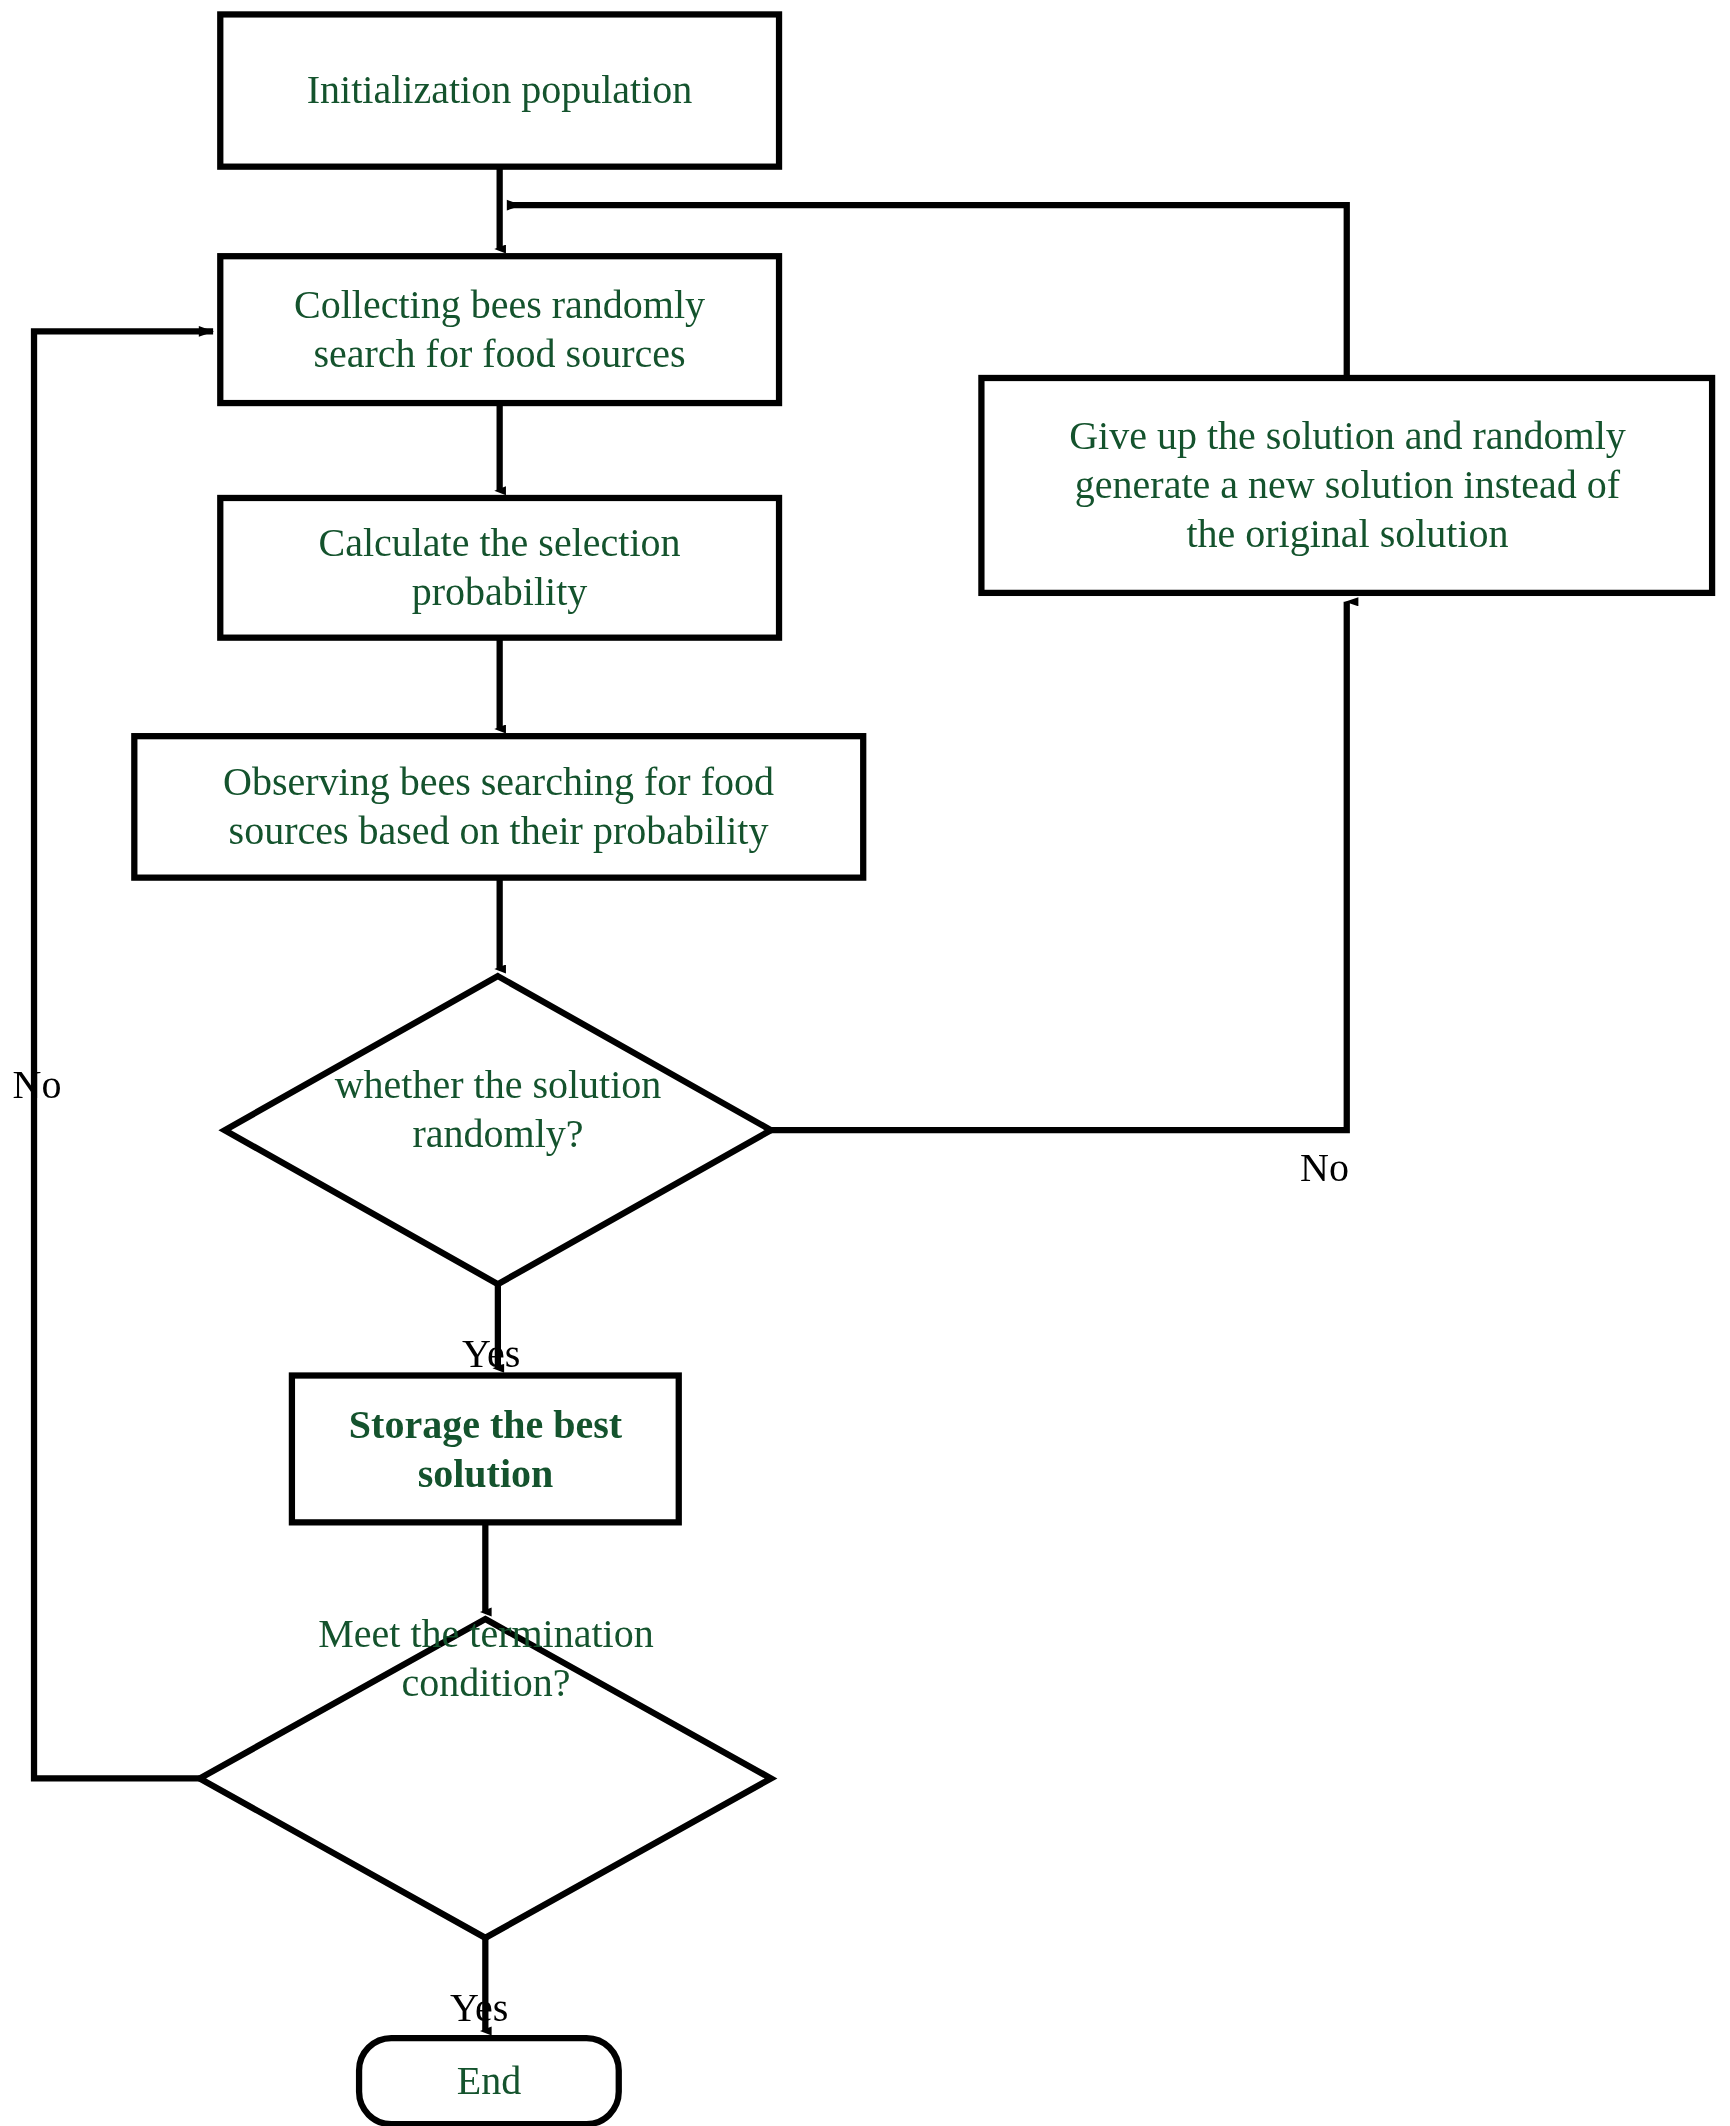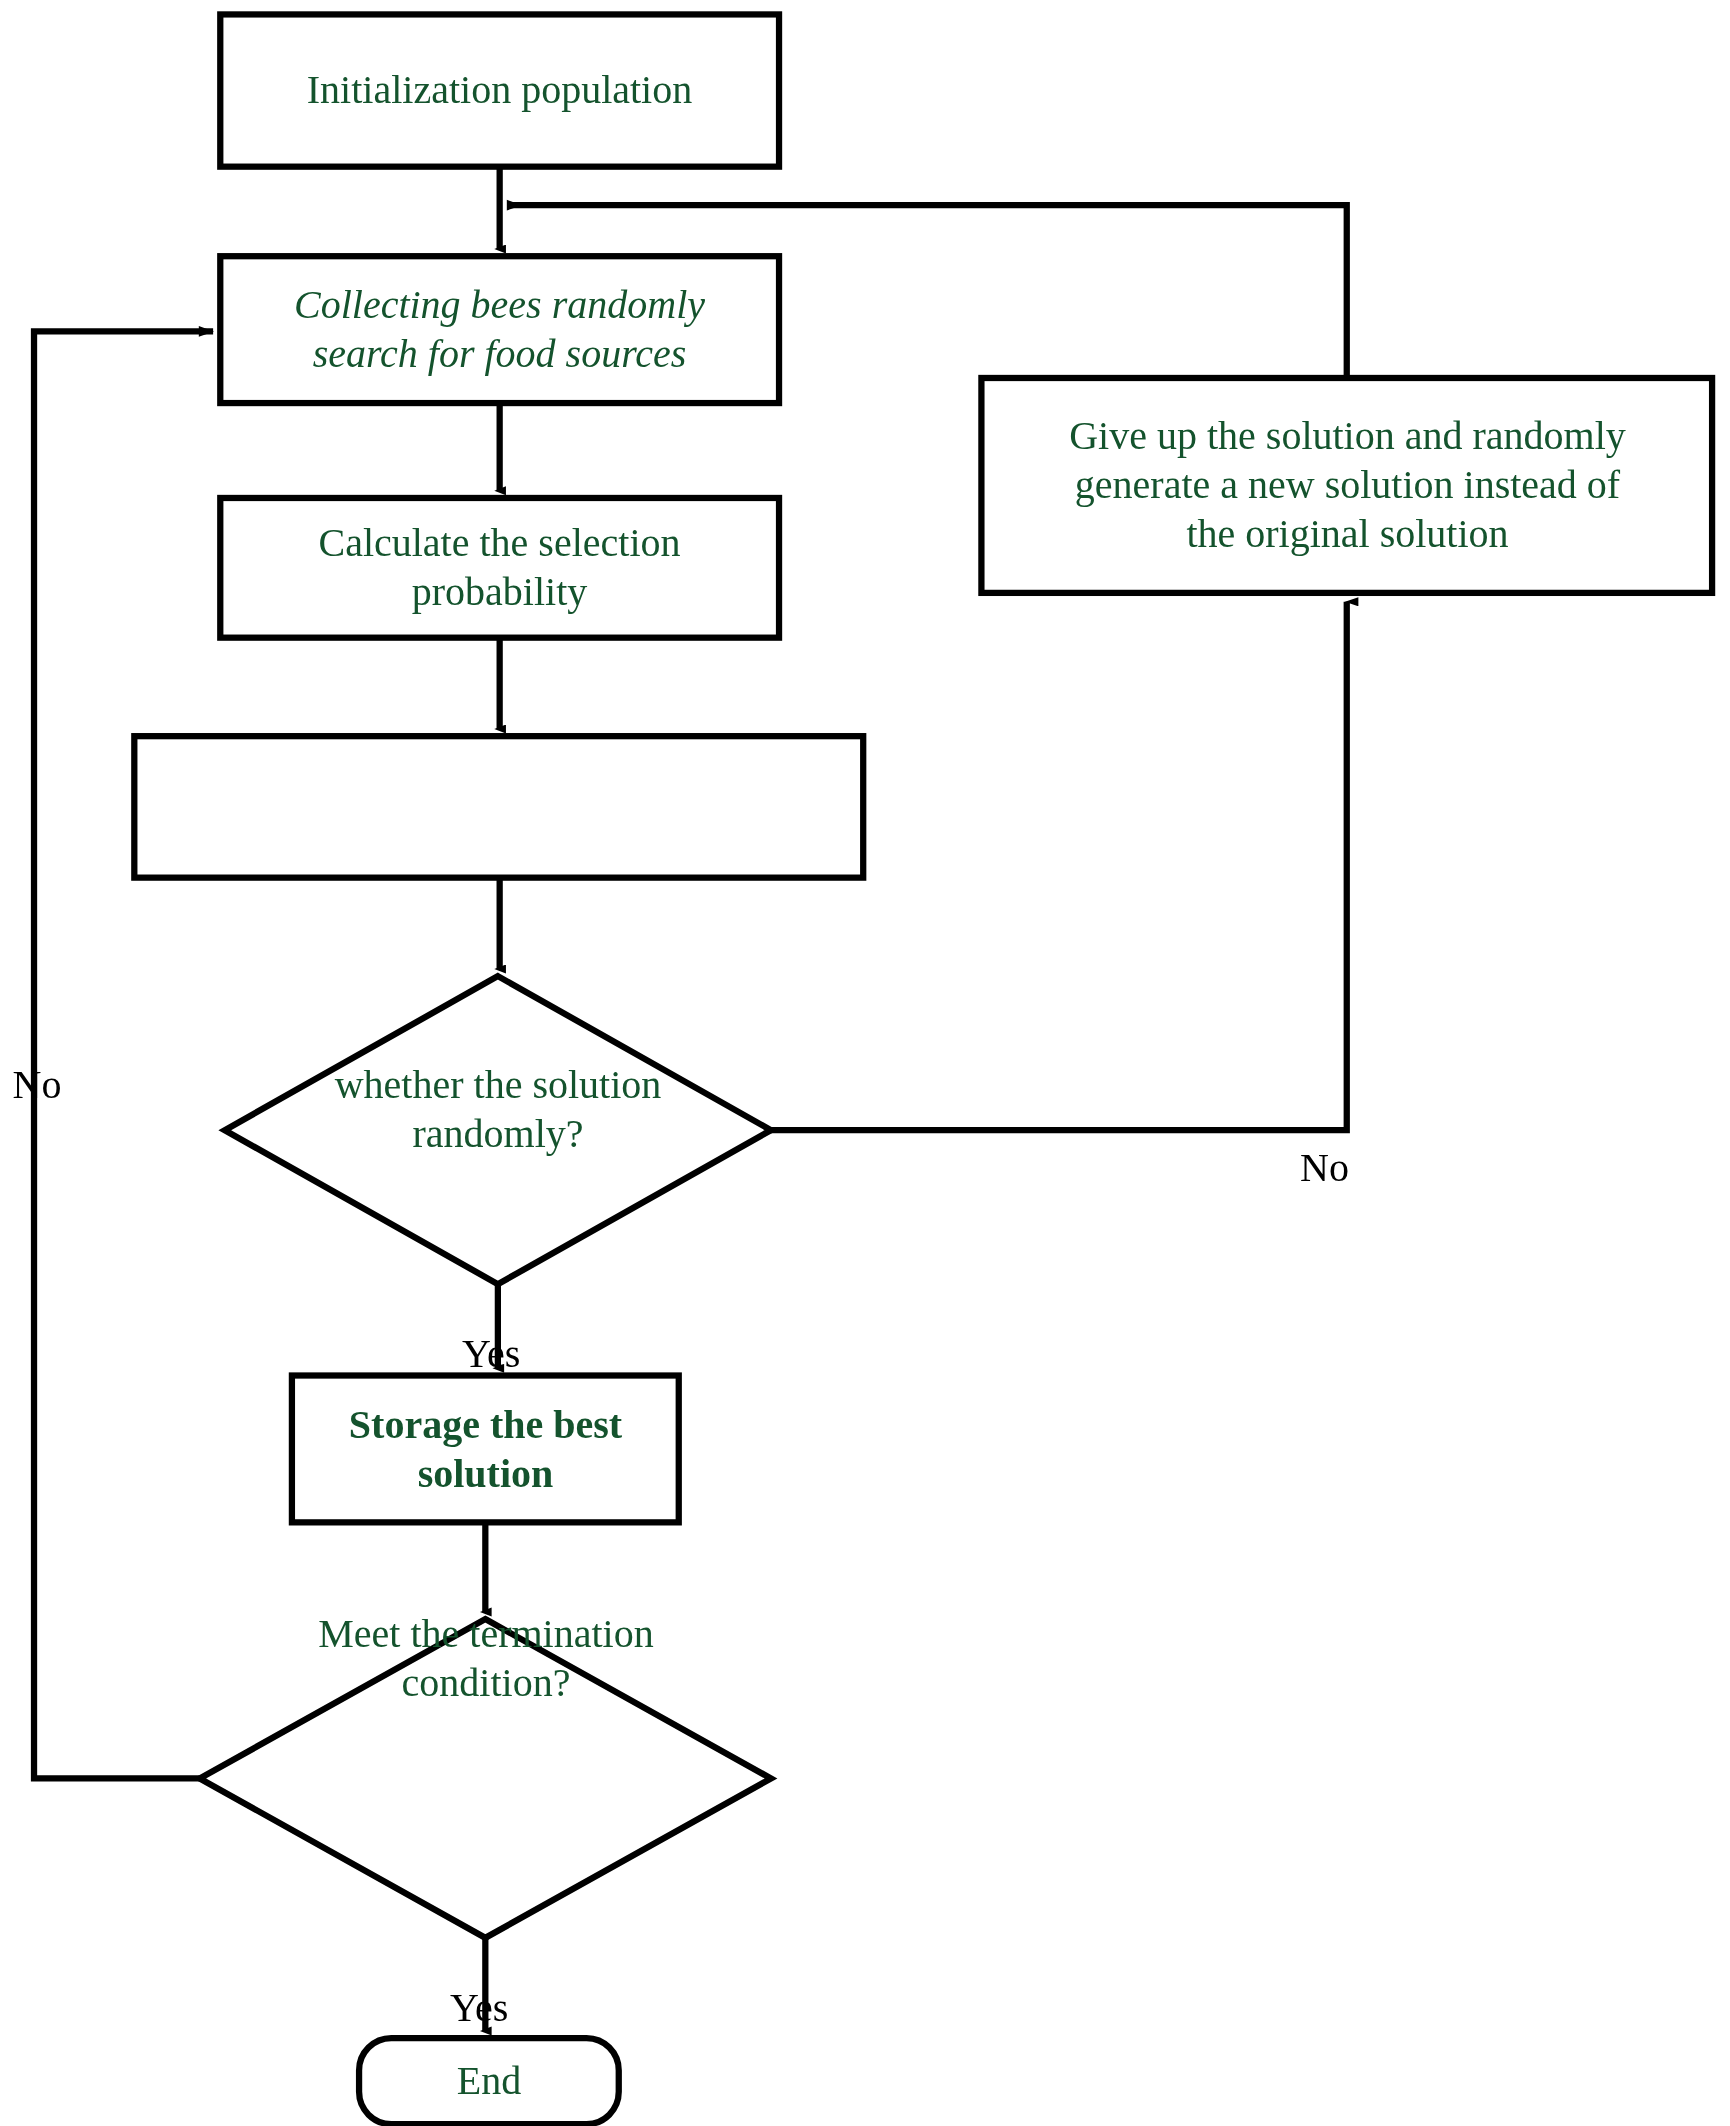--- a/index.html
+++ b/index.html
@@ -101,26 +101,28 @@
 
     <line x1="542" y1="1700" x2="542" y2="1800" stroke="#000000" stroke-width="7" marker-end="url(#arrow-down)"></line>
 
     <path d="M223,1986 L38,1986 L38,370 L238,370" fill="none" stroke="#000000" stroke-width="7" marker-end="url(#arrow-right)"></path>
 
     <line x1="542" y1="2164" x2="542" y2="2268" stroke="#000000" stroke-width="7" marker-end="url(#arrow-down)"></line>
   </svg>
 
   <div class="node-label fs-proc" style="left:220px; top:14.3px; width:559px; height:152px;">Initialization population</div>
 
-  <div class="node-label fs-proc" style="left:220px; top:256px; width:559px; height:147px;font-style:italic;">Collecting bees randomly
+  <div class="node-label fs-proc" style="left:220px; top:256px; width:559px; height:147px;">Collecting bees randomly
 search for food sources</div>
 
   <div class="node-label fs-proc" style="left:220px; top:498px; width:559px; height:140px;">Calculate the selection
 probability</div>
 
+  <div class="node-label fs-proc" style="left:134px; top:736px; width:729px; height:142px;">Observing bees searching for food
+sources based on their probability</div>
 
   <div class="node-label fs-proc" style="left:982px; top:378px; width:731px; height:215px;">Give up the solution and randomly
 generate a new solution instead of
 the original solution</div>
 
   <div class="node-label fs-dia" style="left:283px; top:1053px; width:430px; height:113px;">whether the solution
 randomly?</div>
 
   <div class="node-label fs-proc" style="left:292px; top:1376px; width:387px; height:147px;font-weight:bold;">Storage the best
 solution</div>

